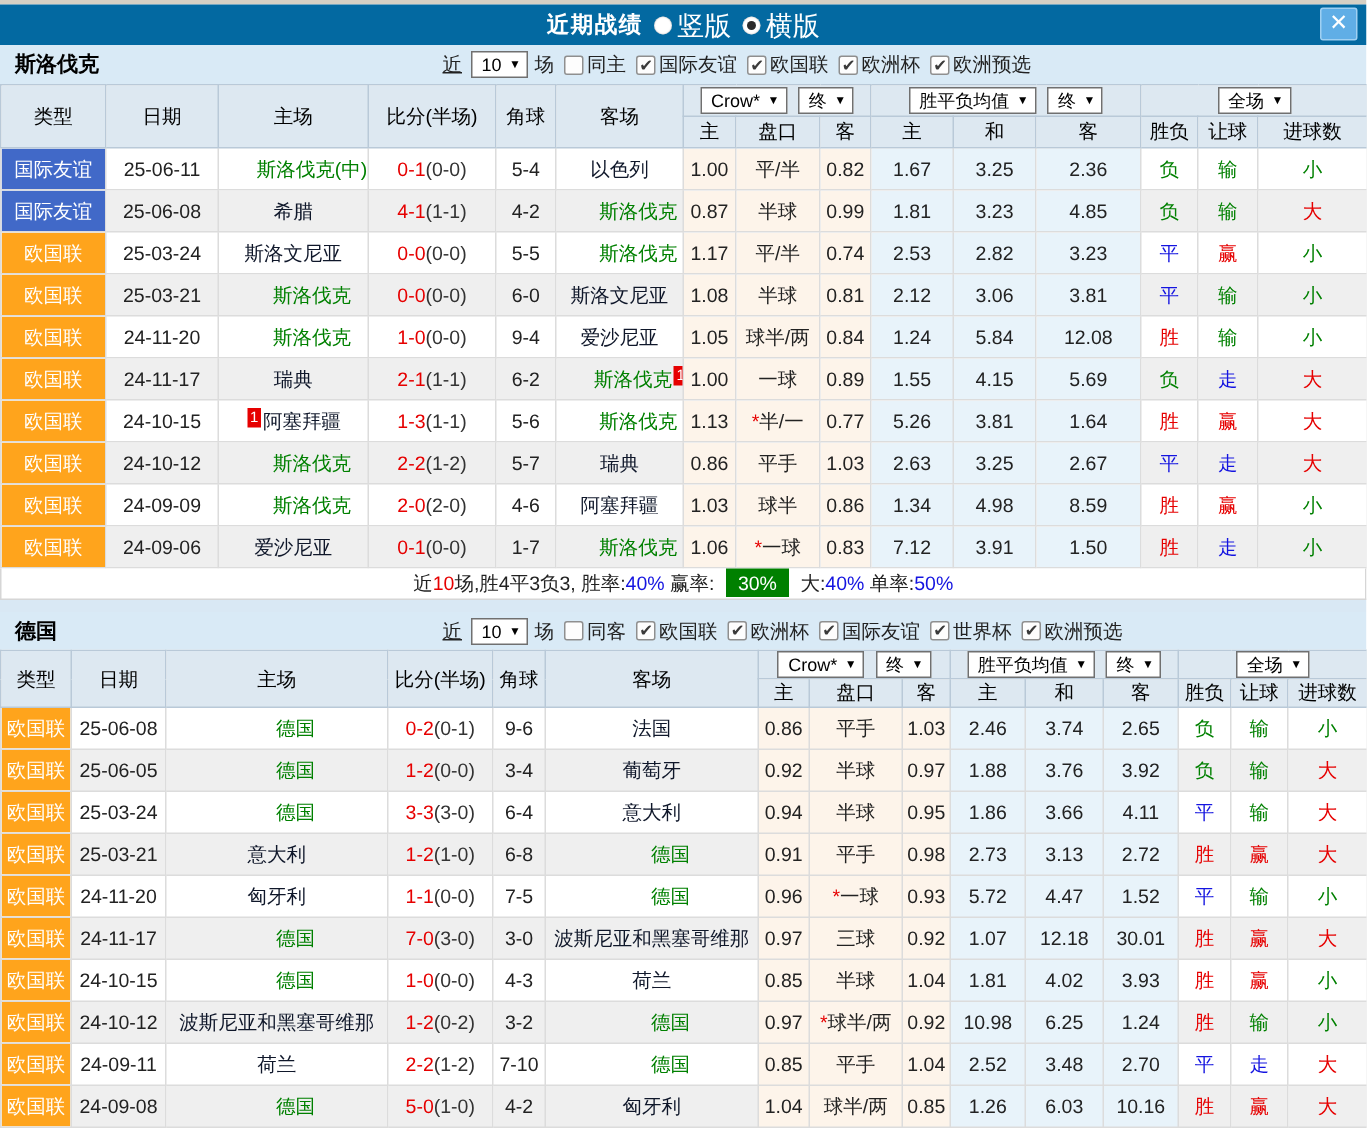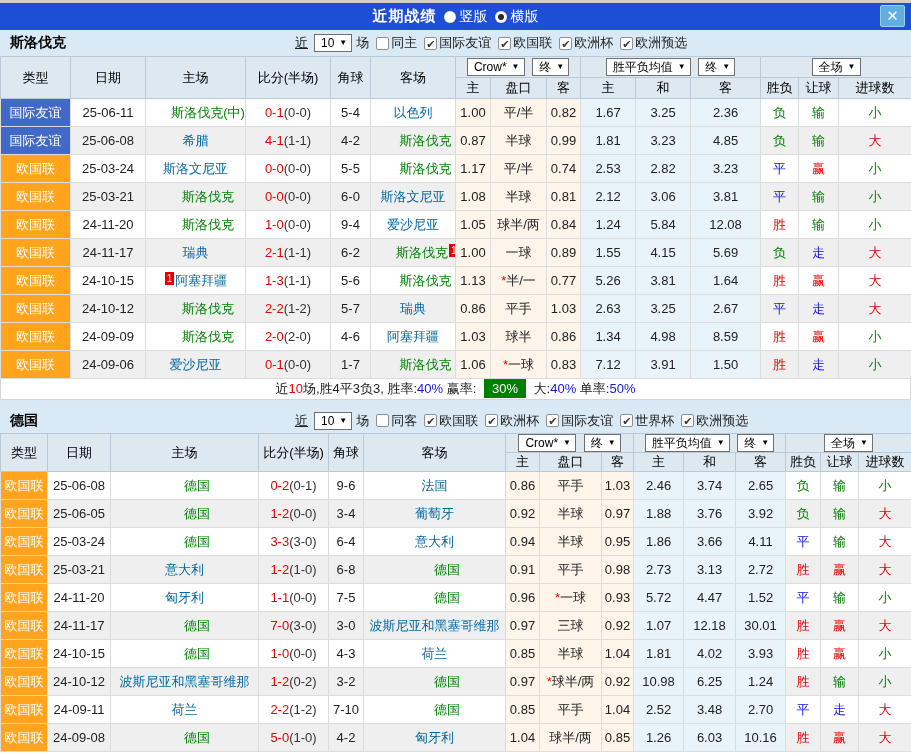--- a/index.html
+++ b/index.html
@@ -8,25 +8,25 @@
     width:911px; background:#fff;
     font-family:"Liberation Sans","DejaVu Sans",sans-serif;
     font-size:13px; color:#222;
     -webkit-font-smoothing:antialiased;
   }
   .app { width:911px; }
 
   
   .topstrip { height:3px; background:#d6d0c4; }
   .titlebar {
-    height:27px; background:#1d4ed8; position:relative;
+    height:27px; background:#0369a1; position:relative;
     display:flex; align-items:center; justify-content:center; color:#fff;
   }
   .page-title { font-weight:bold; font-size:15px; letter-spacing:1px; }
-  .radio-wrap { display:inline-flex; align-items:center; margin-left:7px; cursor:pointer; font-size:14px; }
+  .radio-wrap { display:inline-flex; align-items:center; margin-left:7px; cursor:pointer; font-size:18px; }
   .radio {
     width:12px; height:12px; border-radius:50%; background:#fff;
     display:inline-block; margin-right:4px; position:relative;
     box-shadow:inset 0 0 1px #999;
   }
   .radio.checked::after {
     content:""; position:absolute; left:3px; top:3px; width:6px; height:6px;
     border-radius:50%; background:#2b2b2b;
   }
   .close-btn {
@@ -77,21 +77,21 @@
   table.grid td.bg-cream { background:#fdf4ea !important; }
   table.grid td.bg-blue  { background:#e8f3fa !important; }
   td.c-type { padding:0; }
   .badge {
     height:100%; width:100%; color:#fff; display:flex;
     align-items:center; justify-content:center; font-size:13px;
   }
   .score-main { color:#e60000; }
   .score-half { color:#333; }
   .focus { color:#008000;margin-left:25px; }
-  .plain { color:#0369a1;text-align:center; }
+  .plain { color:#0f172a;text-align:center; }
   .numbadge {
     background:#e60000; color:#fff; font-size:10px; padding:0 2px;
     margin:0 1px; display:inline-block; line-height:13px; vertical-align:top;
   }
   .star { color:#e60000; }
 
   
   .summary {
     border:1px solid #d6d6d6; border-top:0; height:21px; line-height:20px;
     text-align:center; font-size:13px; color:#222; background:#fff;

